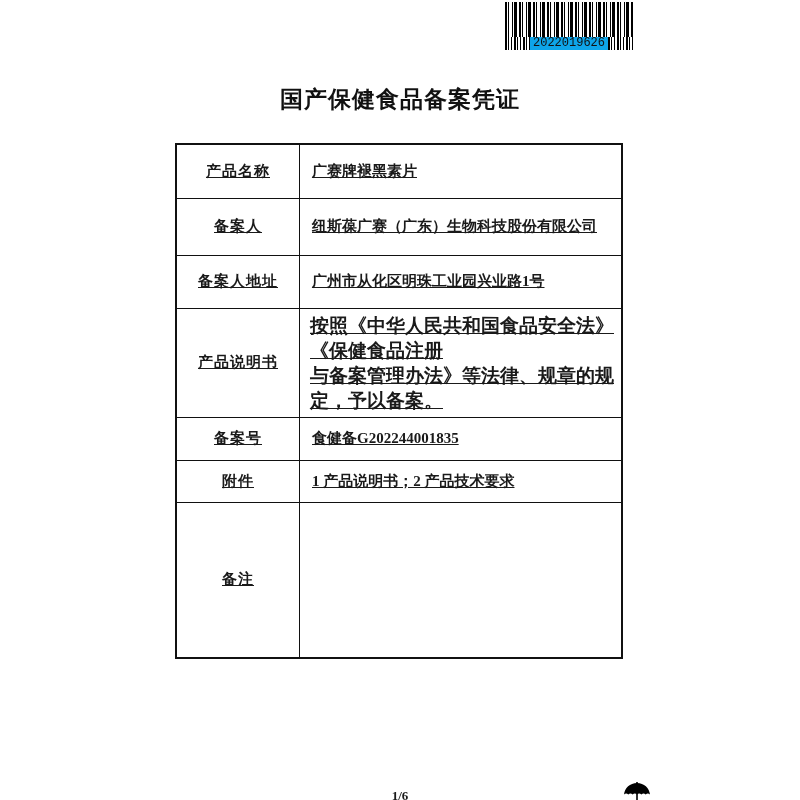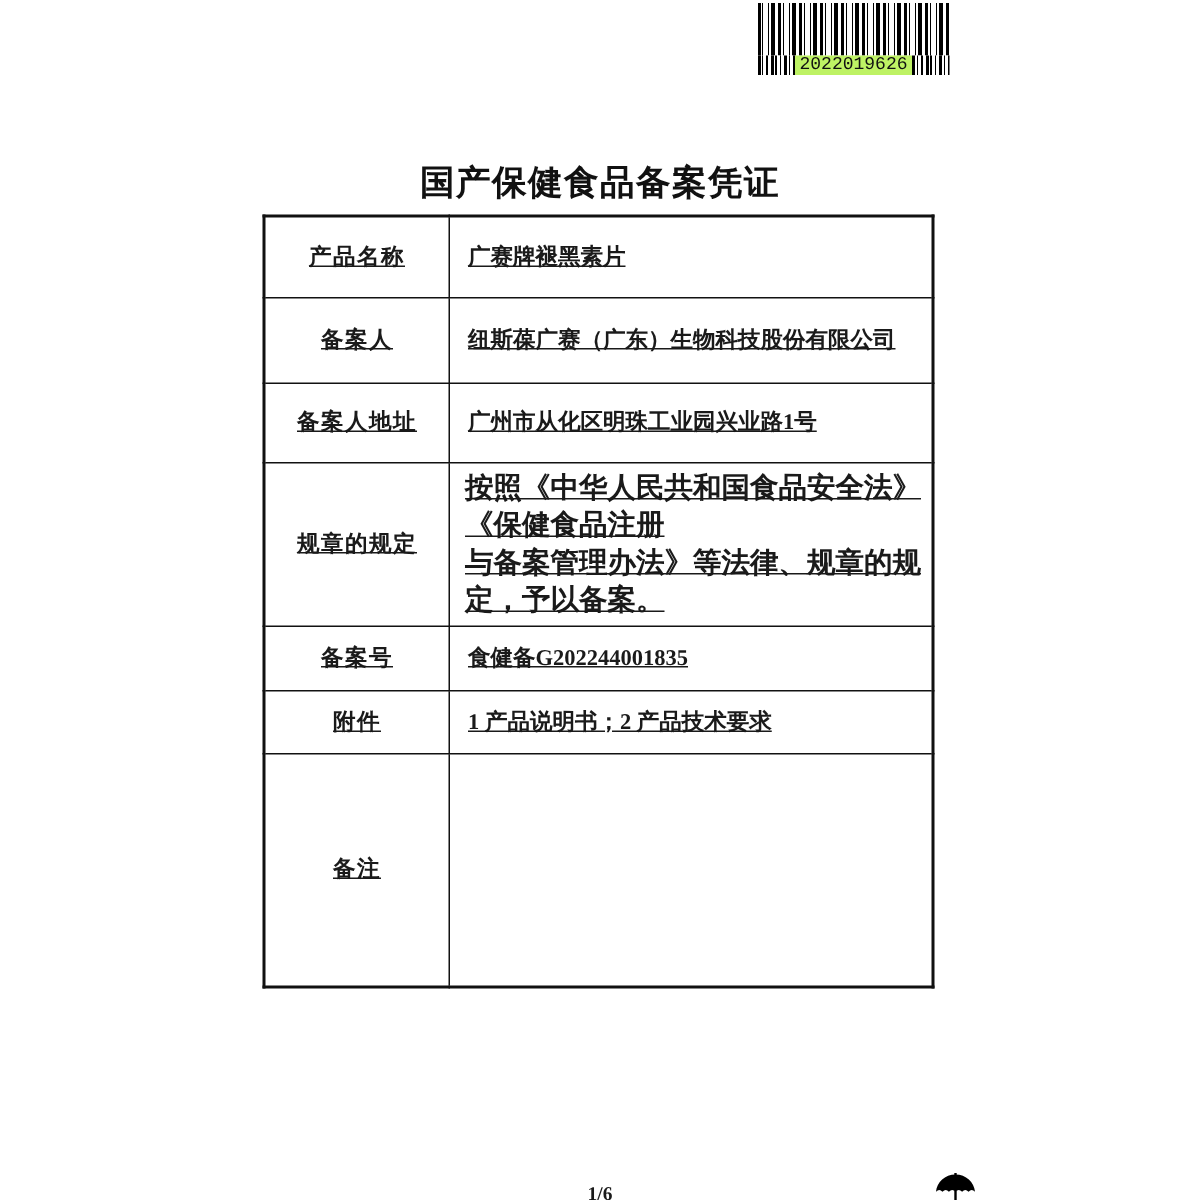--- a/index.html
+++ b/index.html
@@ -22,28 +22,28 @@
   }
   .barcode-caption { display:flex; height:13px; }
   .barcode-caption .stub {
     flex:1 1 auto;
     background-image: repeating-linear-gradient(90deg,
       #000 0px, #000 2px, #fff 2px, #fff 3px,
       #000 3px, #000 4px, #fff 4px, #fff 6px,
       #000 6px, #000 7px, #fff 7px, #fff 9px);
   }
   .barcode-number {
-    flex:0 0 auto; background:#bef264; padding:0 3px;
+    flex:0 0 auto; background:#0ea5e9; padding:0 3px;
     font-family:"Liberation Mono", monospace;
     font-size:12px; line-height:13px; color:#111;
   }
 
   
   .doc-title {
-    position:absolute; top:106px; left:0; right:0;
+    position:absolute; top:84px; left:0; right:0;
     text-align:center;
     font-family:"Liberation Sans", sans-serif;
     font-weight:700; font-size:23px; letter-spacing:1px; color:#111;
   }
 
   
   table.cert-table {
     position:absolute; left:175px; top:143px; width:448px;
     border-collapse:collapse; table-layout:fixed;
     border:2px solid #111;
@@ -100,21 +100,21 @@
       </tr>
       <tr class="r2">
         <td class="cell-label">备案人</td>
         <td class="cell-value">纽斯葆广赛（广东）生物科技股份有限公司</td>
       </tr>
       <tr class="r3">
         <td class="cell-label">备案人地址</td>
         <td class="cell-value">广州市从化区明珠工业园兴业路1号</td>
       </tr>
       <tr class="r4">
-        <td class="cell-label">规章的规定</td>
+        <td class="cell-label">产品说明书</td>
         <td class="cell-value preline">按照《中华人民共和国食品安全法》 《保健食品注册
 与备案管理办法》等法律、规章的规定，予以备案。</td>
       </tr>
       <tr class="r5">
         <td class="cell-label">备案号</td>
         <td class="cell-value">食健备G202244001835</td>
       </tr>
       <tr class="r6">
         <td class="cell-label">附件</td>
         <td class="cell-value">1 产品说明书；2 产品技术要求</td>

